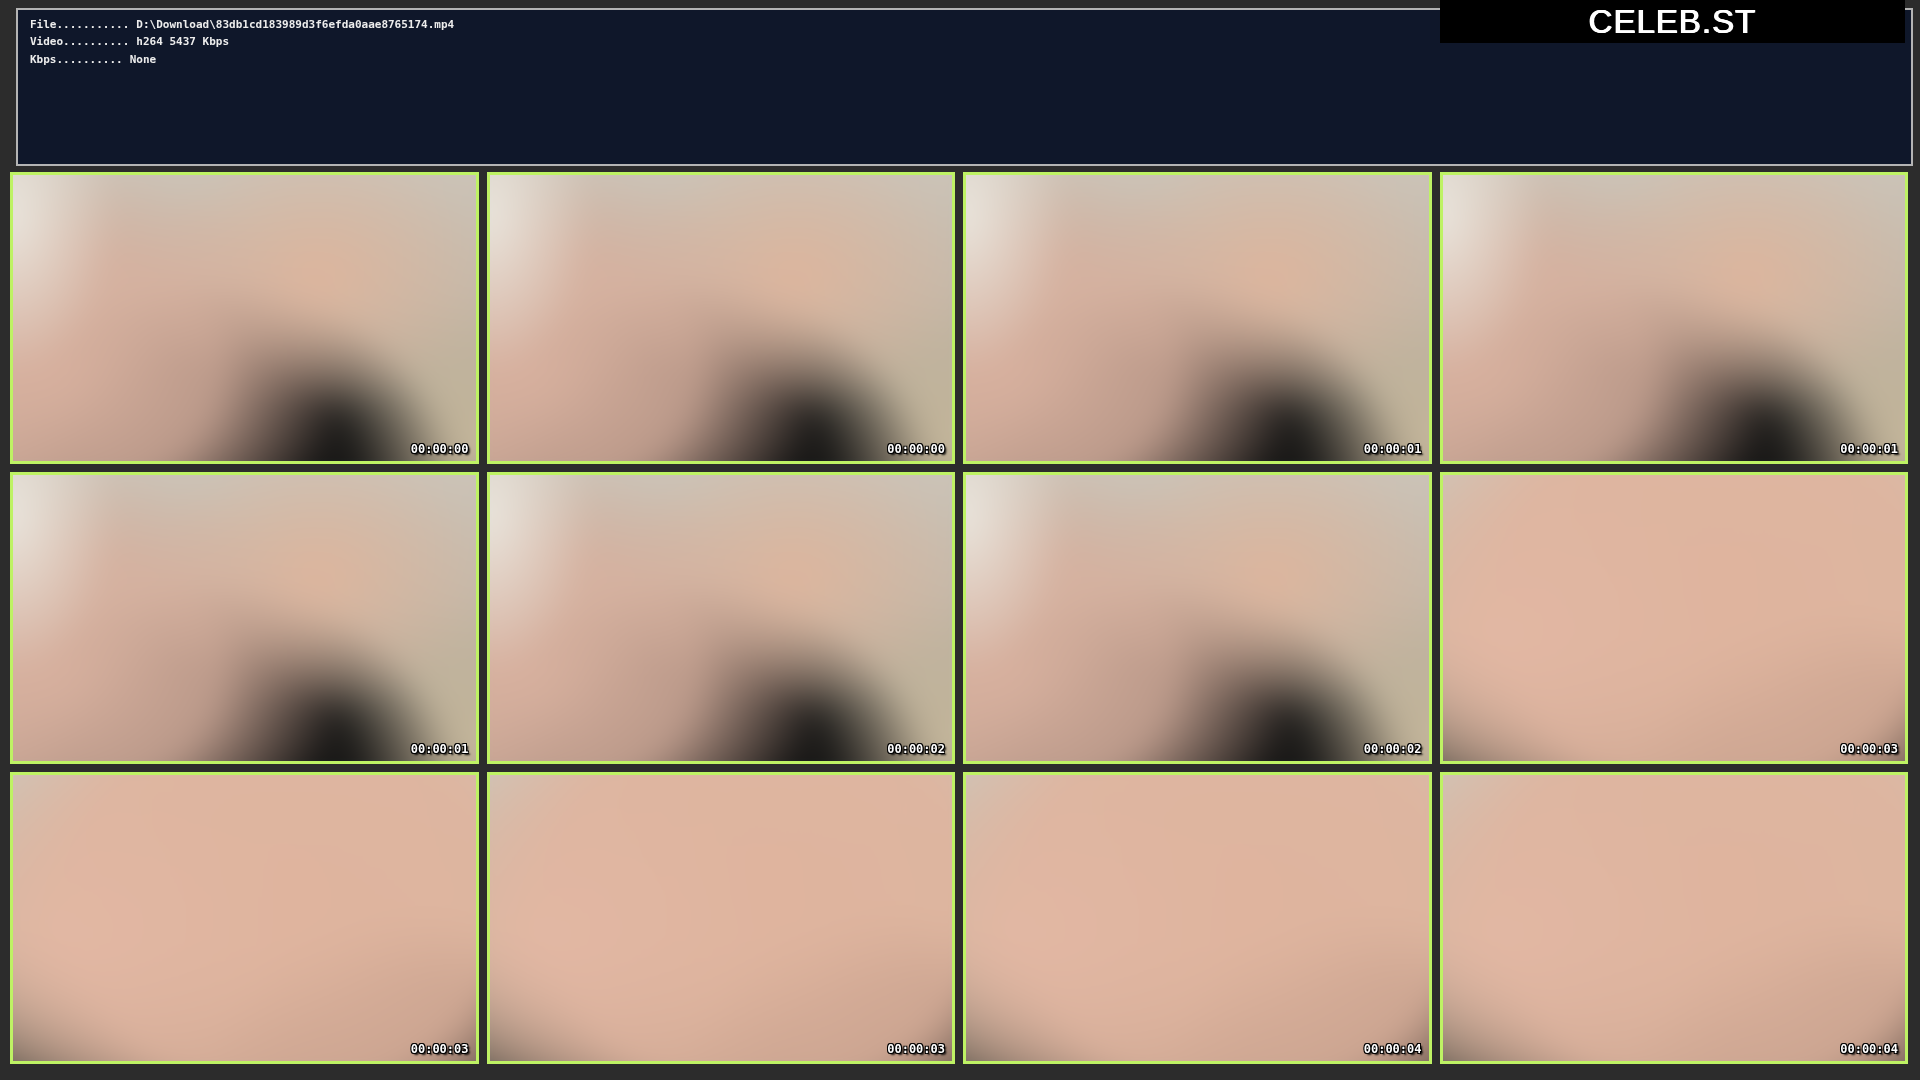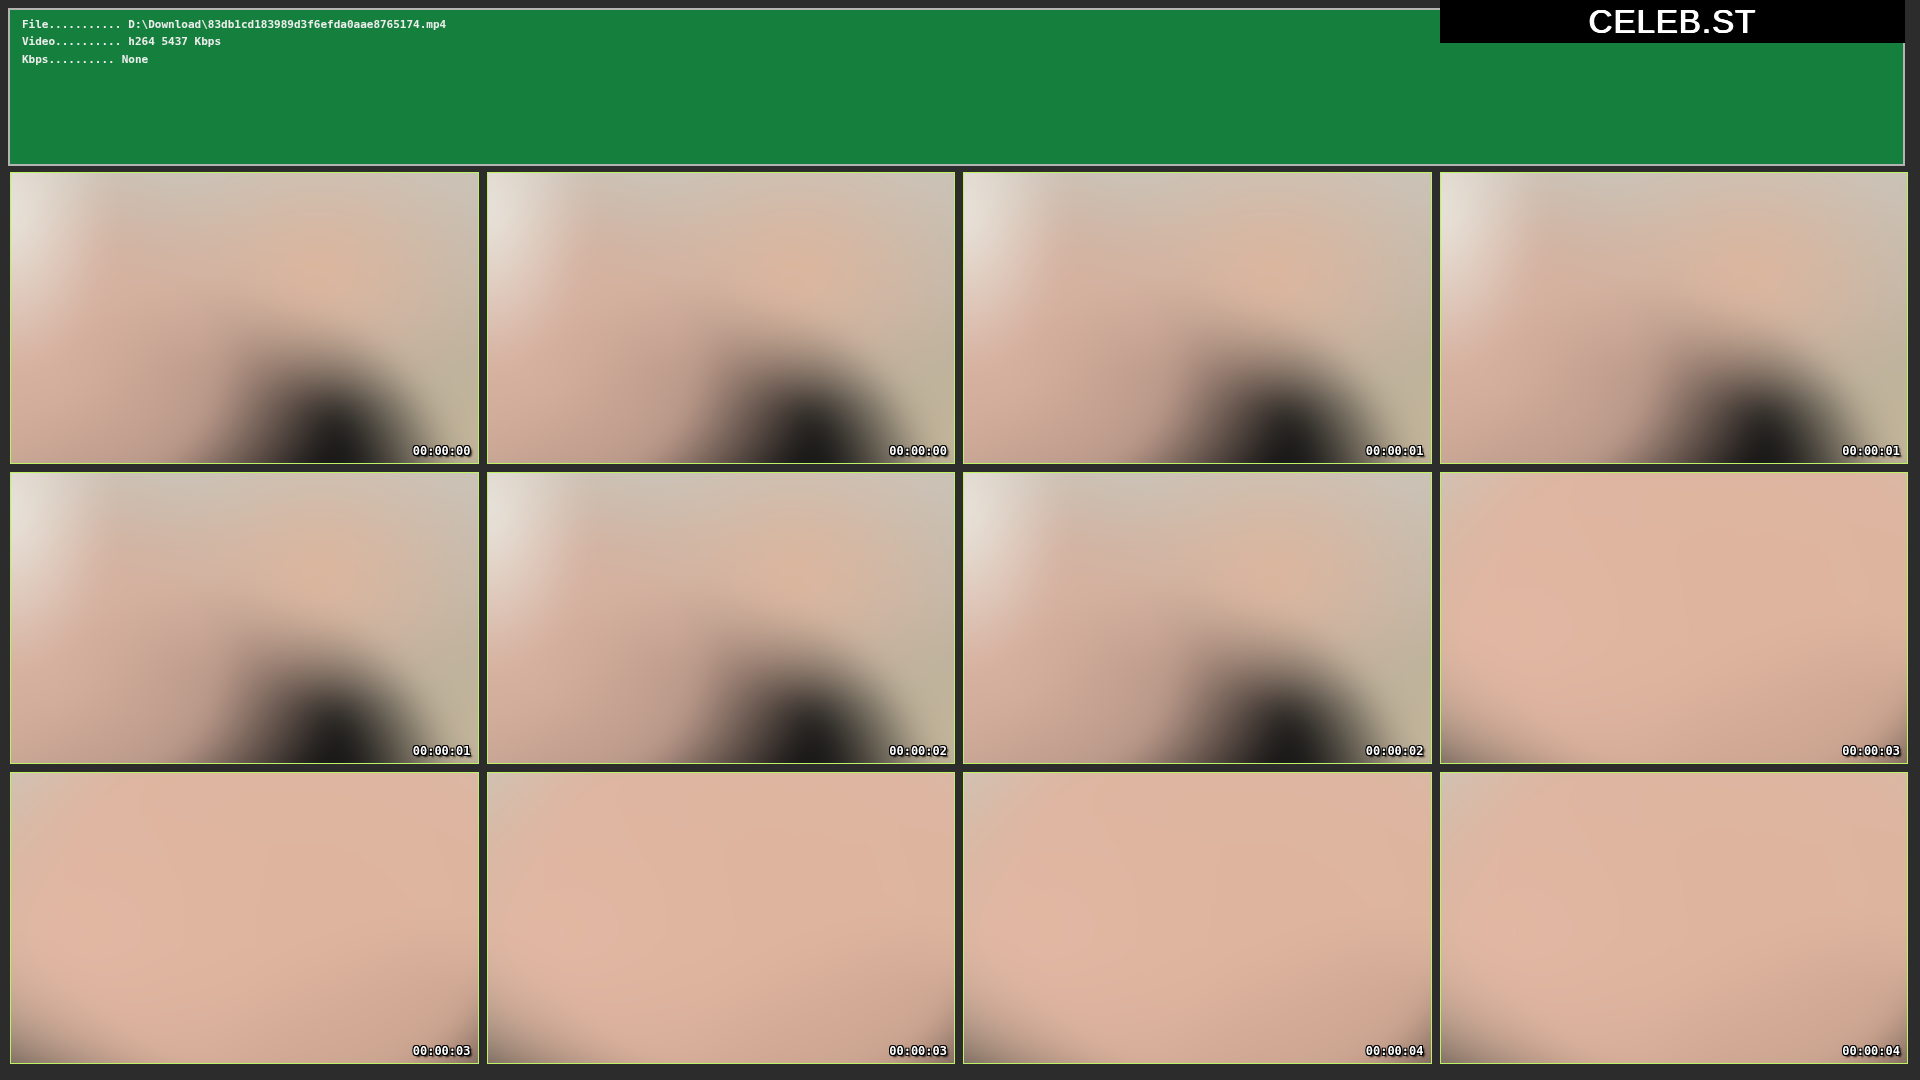--- a/index.html
+++ b/index.html
@@ -12,27 +12,27 @@
     position: relative;
     width: 1920px;
     height: 1080px;
     background: #2c2c2c;
     overflow: hidden;
   }
 
   
   .header-box {
     position: absolute;
-    left: 8px;
+    left: 16px;
     top: 8px;
     width: 1897px;
     height: 158px;
     border: 2px solid #b4b4b4;
     box-sizing: border-box;
-    background: #15803d;
+    background: #0f172a;
     padding: 6px 0 0 12px;
     z-index: 1;
   }
   .meta-line {
     font-family: "DejaVu Sans Mono", monospace;
     font-weight: bold;
     font-size: 11px;
     line-height: 17.4px;
     white-space: pre;
     color: #ededed;
@@ -69,21 +69,21 @@
     top: 172px;
     width: 1898px;
     height: 892px;
     display: grid;
     grid-template-columns: repeat(4, 1fr);
     grid-template-rows: repeat(3, 1fr);
     gap: 8px;
   }
   .thumb {
     position: relative;
-    border: 1px solid #bef264;
+    border: 3px solid #bef264;
     box-sizing: border-box;
     overflow: hidden;
     background: #3b82f6;
   }
   
   .thumb .art {
     position: absolute;
     inset: -30px;
     filter: blur(14px);
   }

